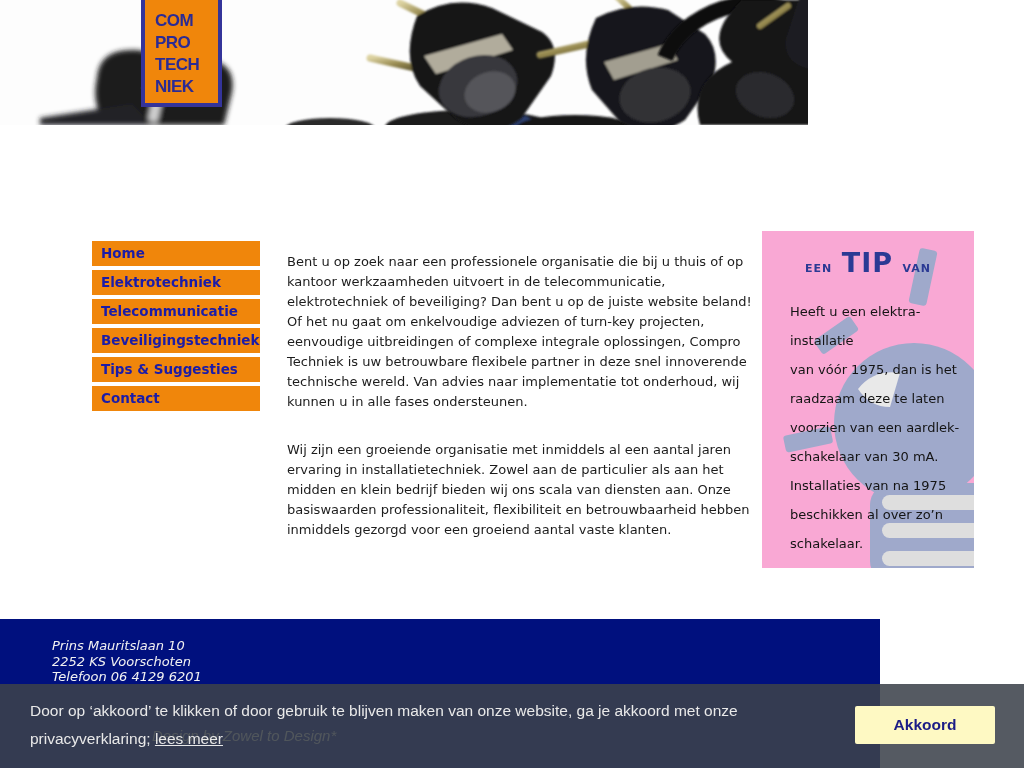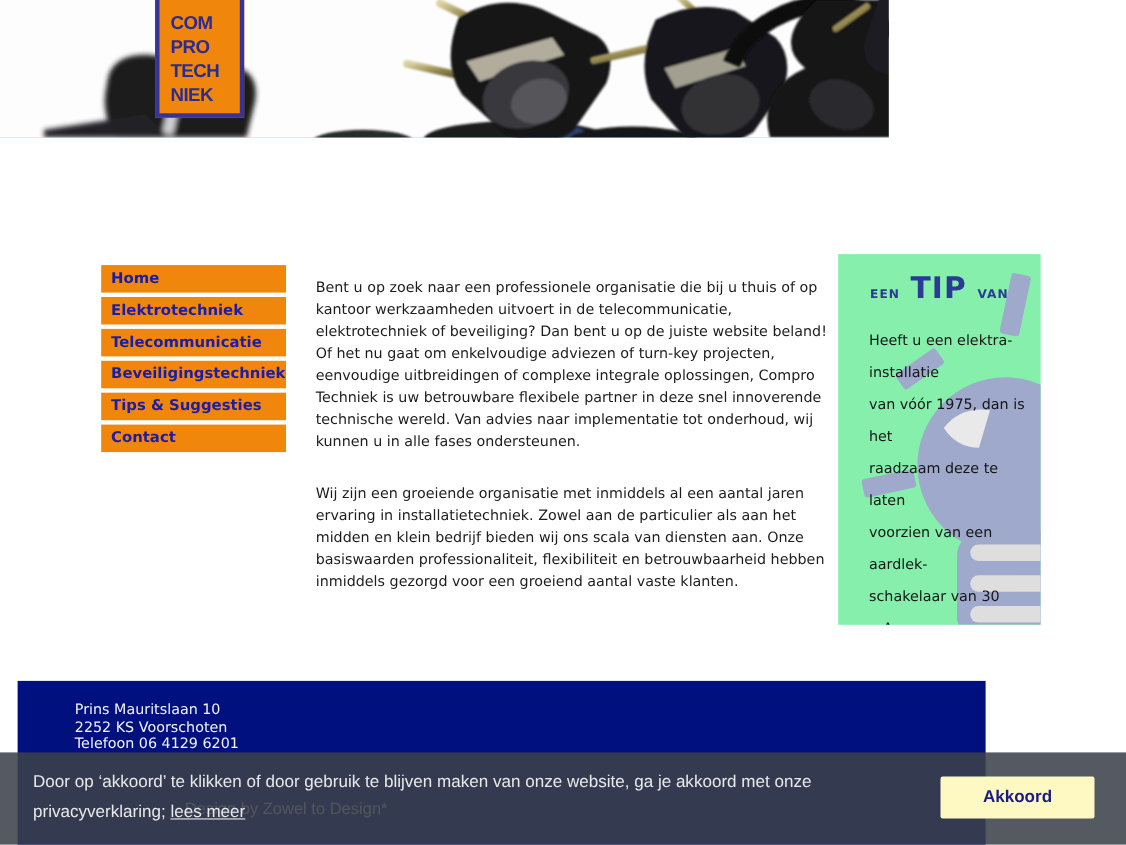--- a/index.html
+++ b/index.html
@@ -36,38 +36,38 @@
   .content h1 {
     font-variant:small-caps; font-weight:bold; font-size:21px;
     color:#F7941E; letter-spacing:3px;
   }
   .content .intro { margin-top:26px; font-size:13px; line-height:20px; }
   .content .about-block { margin-top:28px; font-size:13px; line-height:20px; }
   .content .about-block .subhead { font-weight:bold; display:block; }
 
   
   .tipbox {
-    position:absolute; left:762px; top:231px; width:184px; height:337px;
-    background:#86efac; overflow:hidden;
+    position:absolute; left:762px; top:231px; width:212px; height:337px;
+    background:#f9a8d4; overflow:hidden;
   }
   .tipbox .bulb { position:absolute; left:0; top:0; }
   .tip-header {
     position:relative; text-align:center; padding-top:20px;
     color:#2B3A94; font-weight:600; line-height:24px;
   }
   .tip-header .sc { font-variant:small-caps; font-size:16px; letter-spacing:1px; }
   .tip-header .big { font-size:27px; letter-spacing:1px; padding:0 4px; }
   .tip-header .brand { display:block; font-variant:small-caps; font-size:19px; letter-spacing:1.5px; margin-top:2px; }
   .tip-body {
     position:relative; margin-top:18px; padding:0 14px 0 28px;
     font-size:13px; line-height:29px; color:#141414; white-space:pre-line;
   }
 
   
-  .footer { position:absolute; left:16px; top:619px; width:880px; height:149px; background:#00107E; }
+  .footer { position:absolute; left:0; top:619px; width:880px; height:149px; background:#00107E;font-style:italic; }
   .footer .address {
     position:absolute; left:52px; top:19px;
     color:#F2F2F2; font-size:13px; line-height:15.5px; white-space:pre-line;
   }
   .footer .credit {
     position:absolute; left:152px; top:108px;
     color:#D9DCC9; font-size:15px; font-family:"Liberation Sans", sans-serif;
   }
 
   

